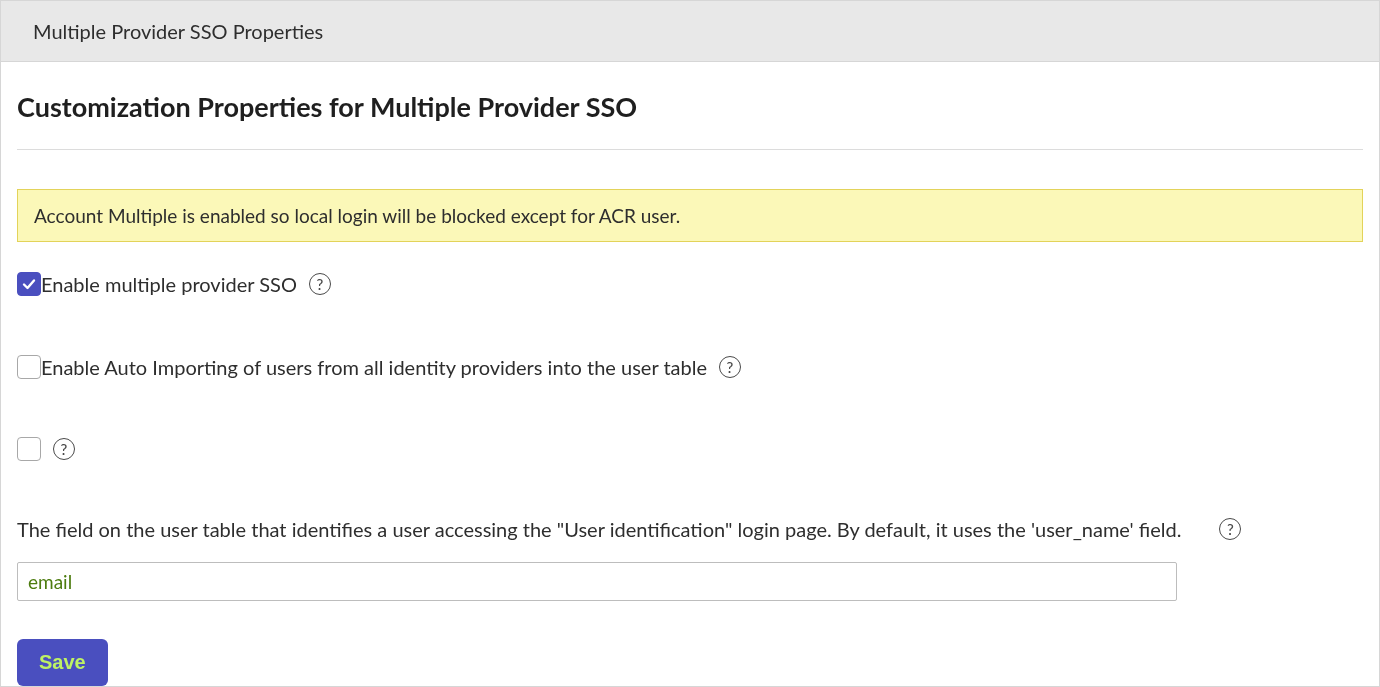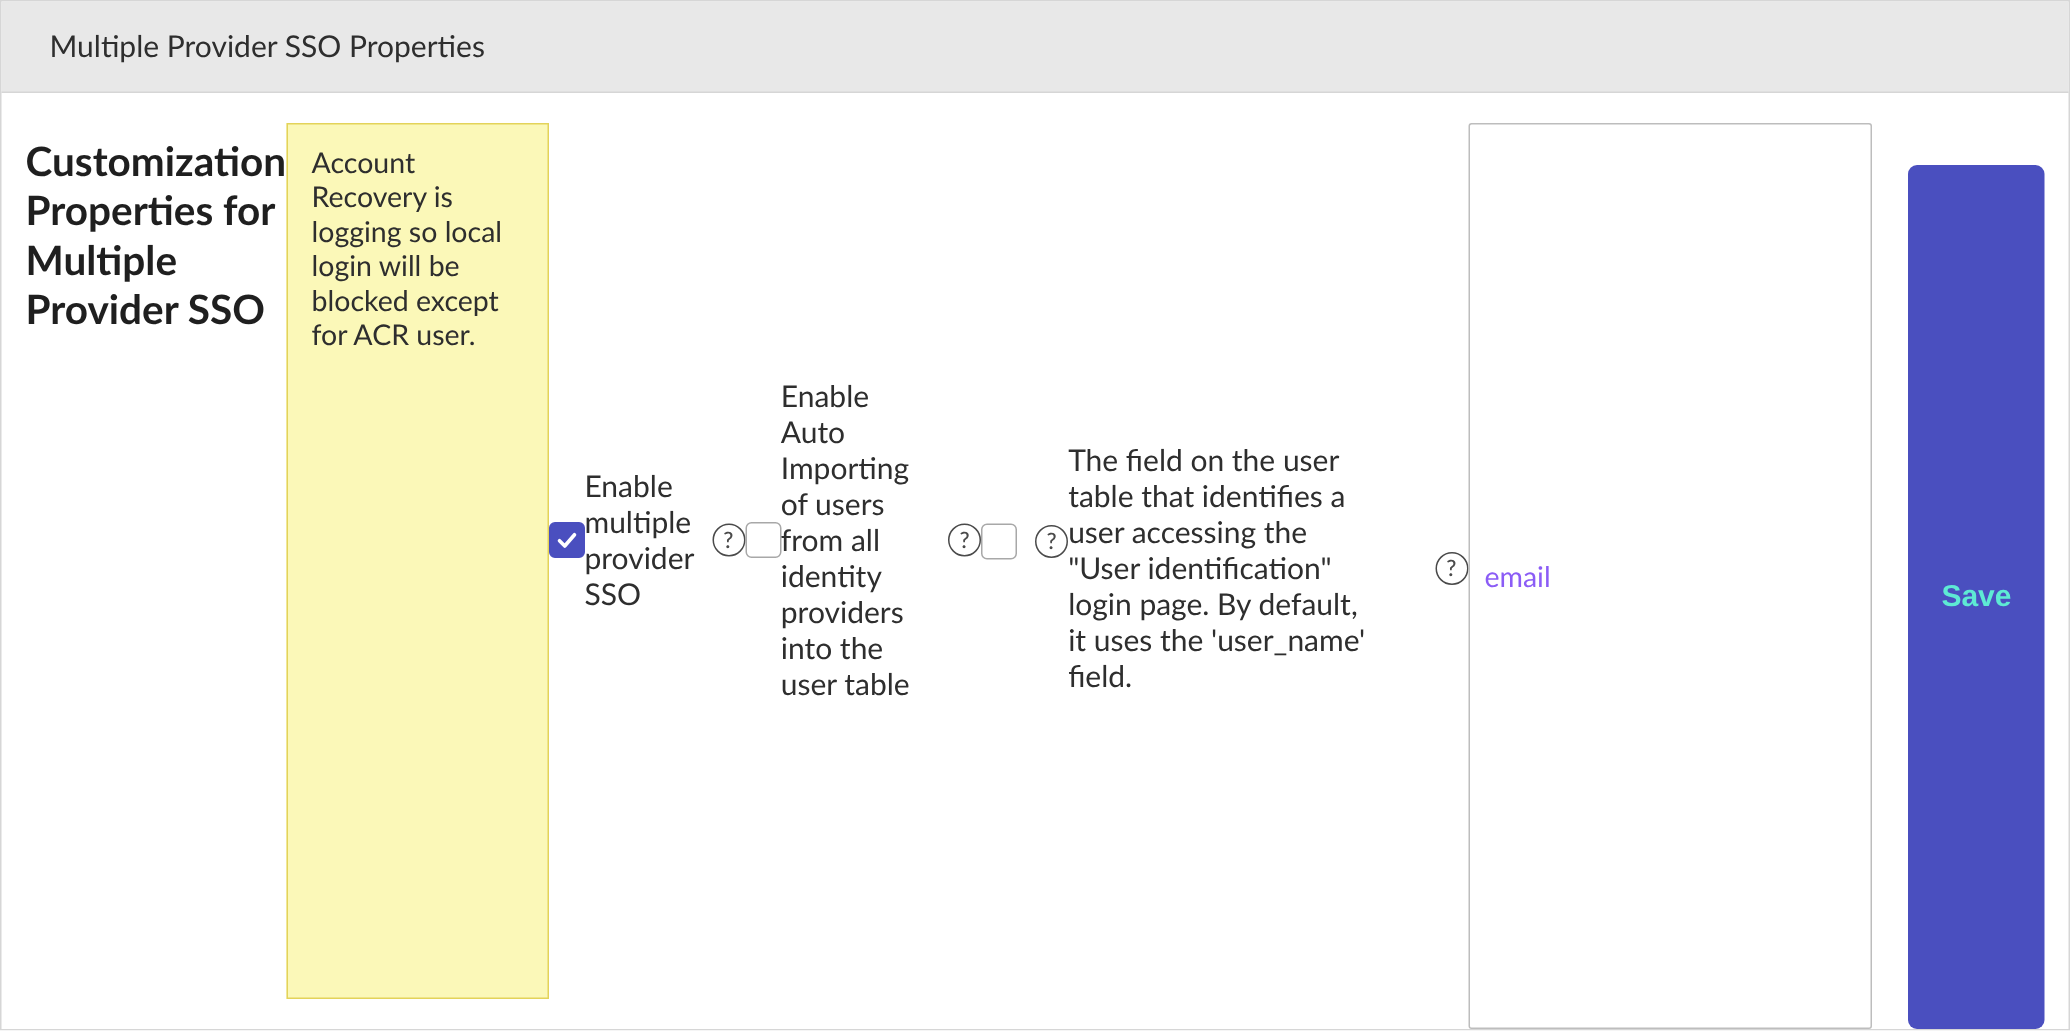--- a/index.html
+++ b/index.html
@@ -22,21 +22,21 @@
       background: #e8e8e8;
       border-bottom: 1px solid #d6d6d6;
       padding: 18px 32px;
       font-size: 20px;
       color: #2e2e2e;
     }
     .content {
       padding: 20px 16px 0 16px;
       flex: 1;
       display: flex;
-      flex-direction: row;
+      flex-direction: column;
       justify-content: space-between;
     }
     .page-title {
       font-size: 27px;
       font-weight: 700;
       color: #1f1f1f;
       margin: 8px 0 16px 0;
     }
     .divider {
       border: none;
@@ -104,54 +104,53 @@
     .desc-text {
       font-size: 20px;
       color: #2e2e2e;
     }
     .text-input {
       width: 1160px;
       font-size: 19px;
       padding: 7px 10px;
       border: 1px solid #bdbdbd;
       border-radius: 2px;
-      color: #8b5cf6;
+      color: #4d7c0f;
       font-family: inherit;
     }
     .save-button {
       margin-top: 28px;
       background: #4a4fbf;
-      color: #5eead4;
+      color: #bef264;
       border: none;
       border-radius: 6px;
       font-size: 20px;
       font-weight: 600;
       padding: 12px 22px;
       cursor: pointer;
       width: fit-content;
-      margin-left: 24px;
     }
   </style>
 </head>
 <body>
 
 <div class="page">
 
   <div class="header-bar">
     <span>Multiple Provider SSO Properties</span>
   </div>
 
   <div class="content">
 
     <h1 class="page-title">Customization Properties for Multiple Provider SSO</h1>
 
     <hr class="divider">
 
     <div class="alert">
-      <span>Account Recovery is logging so local login will be blocked except for ACR user.</span>
+      <span>Account Multiple is enabled so local login will be blocked except for ACR user.</span>
     </div>
 
     <div class="field-row">
       <span class="checkbox checked">
         <svg width="16" height="16" viewBox="0 0 16 16">
           <path d="M3 8.5 L6.5 12 L13 4.5" stroke="#fff" stroke-width="2.4" fill="none" stroke-linecap="round" stroke-linejoin="round"></path>
         </svg>
       </span>
       <span class="field-label">Enable multiple provider SSO</span>
       <span class="help-icon">?</span>

